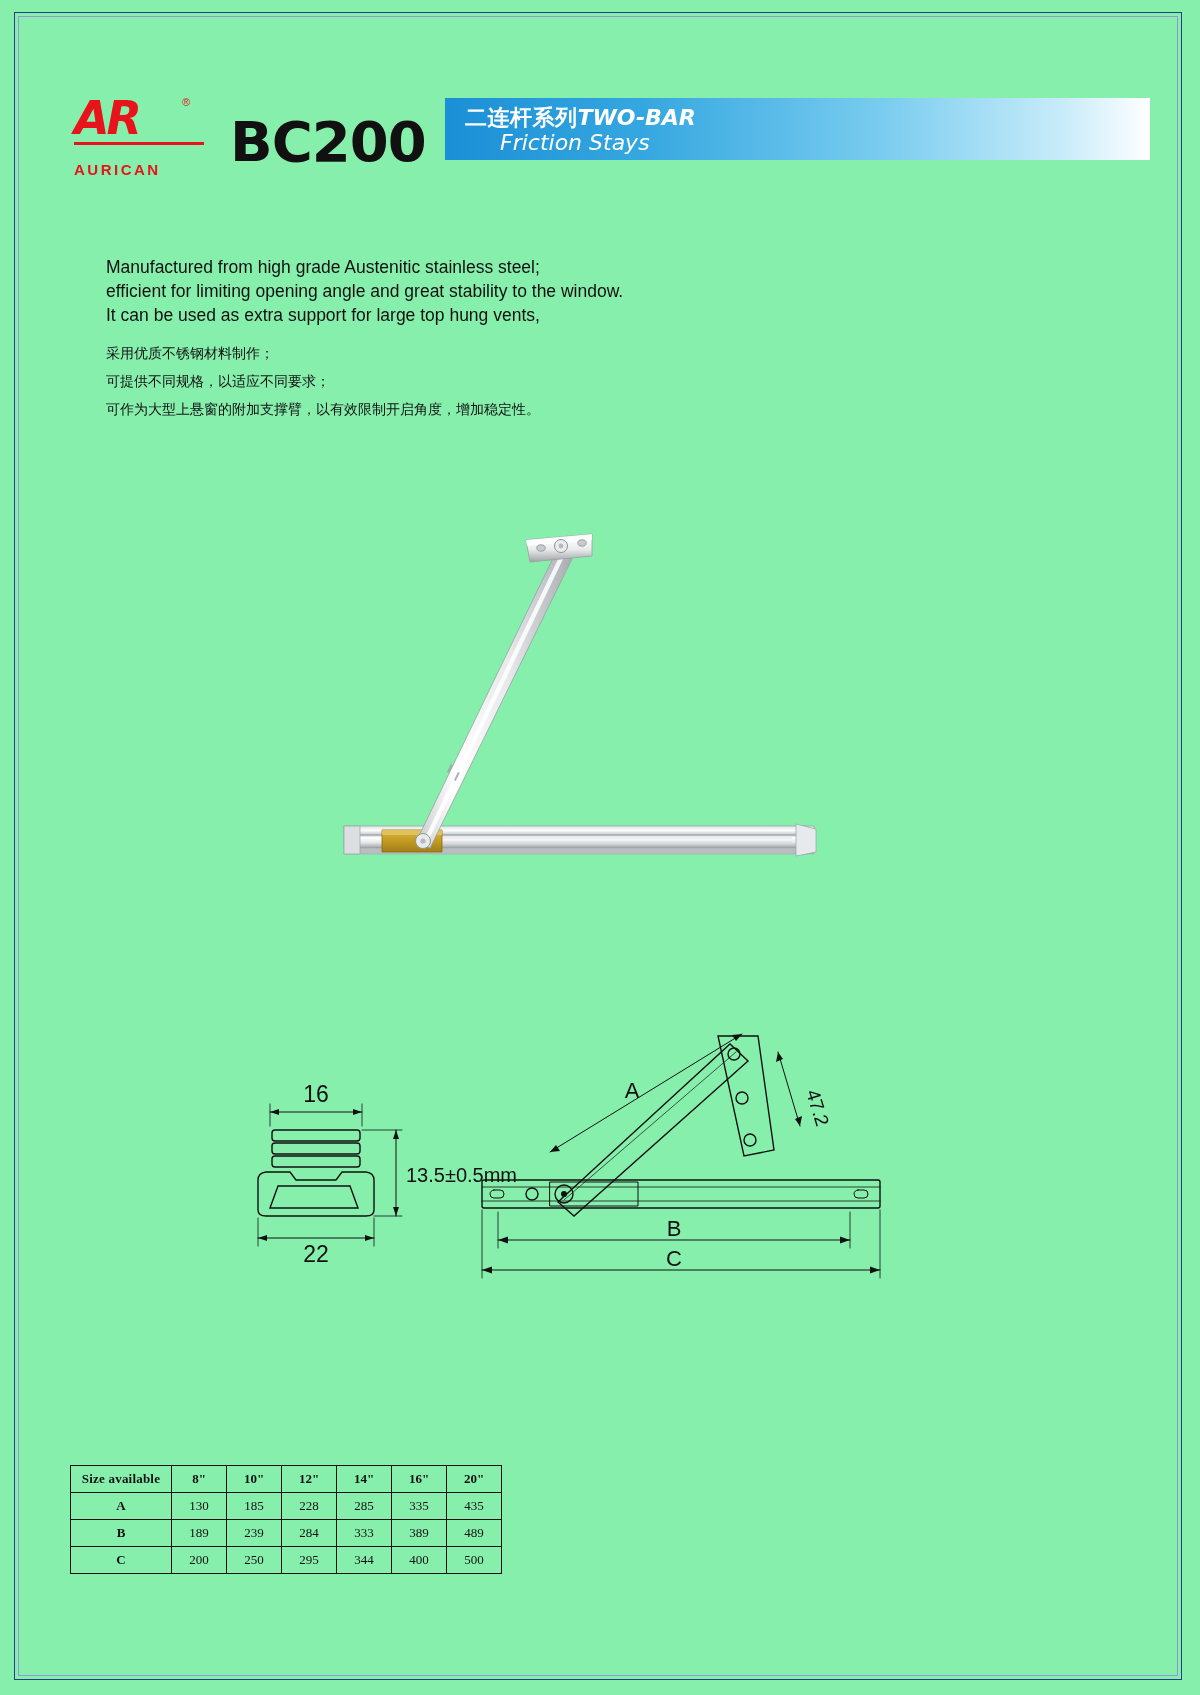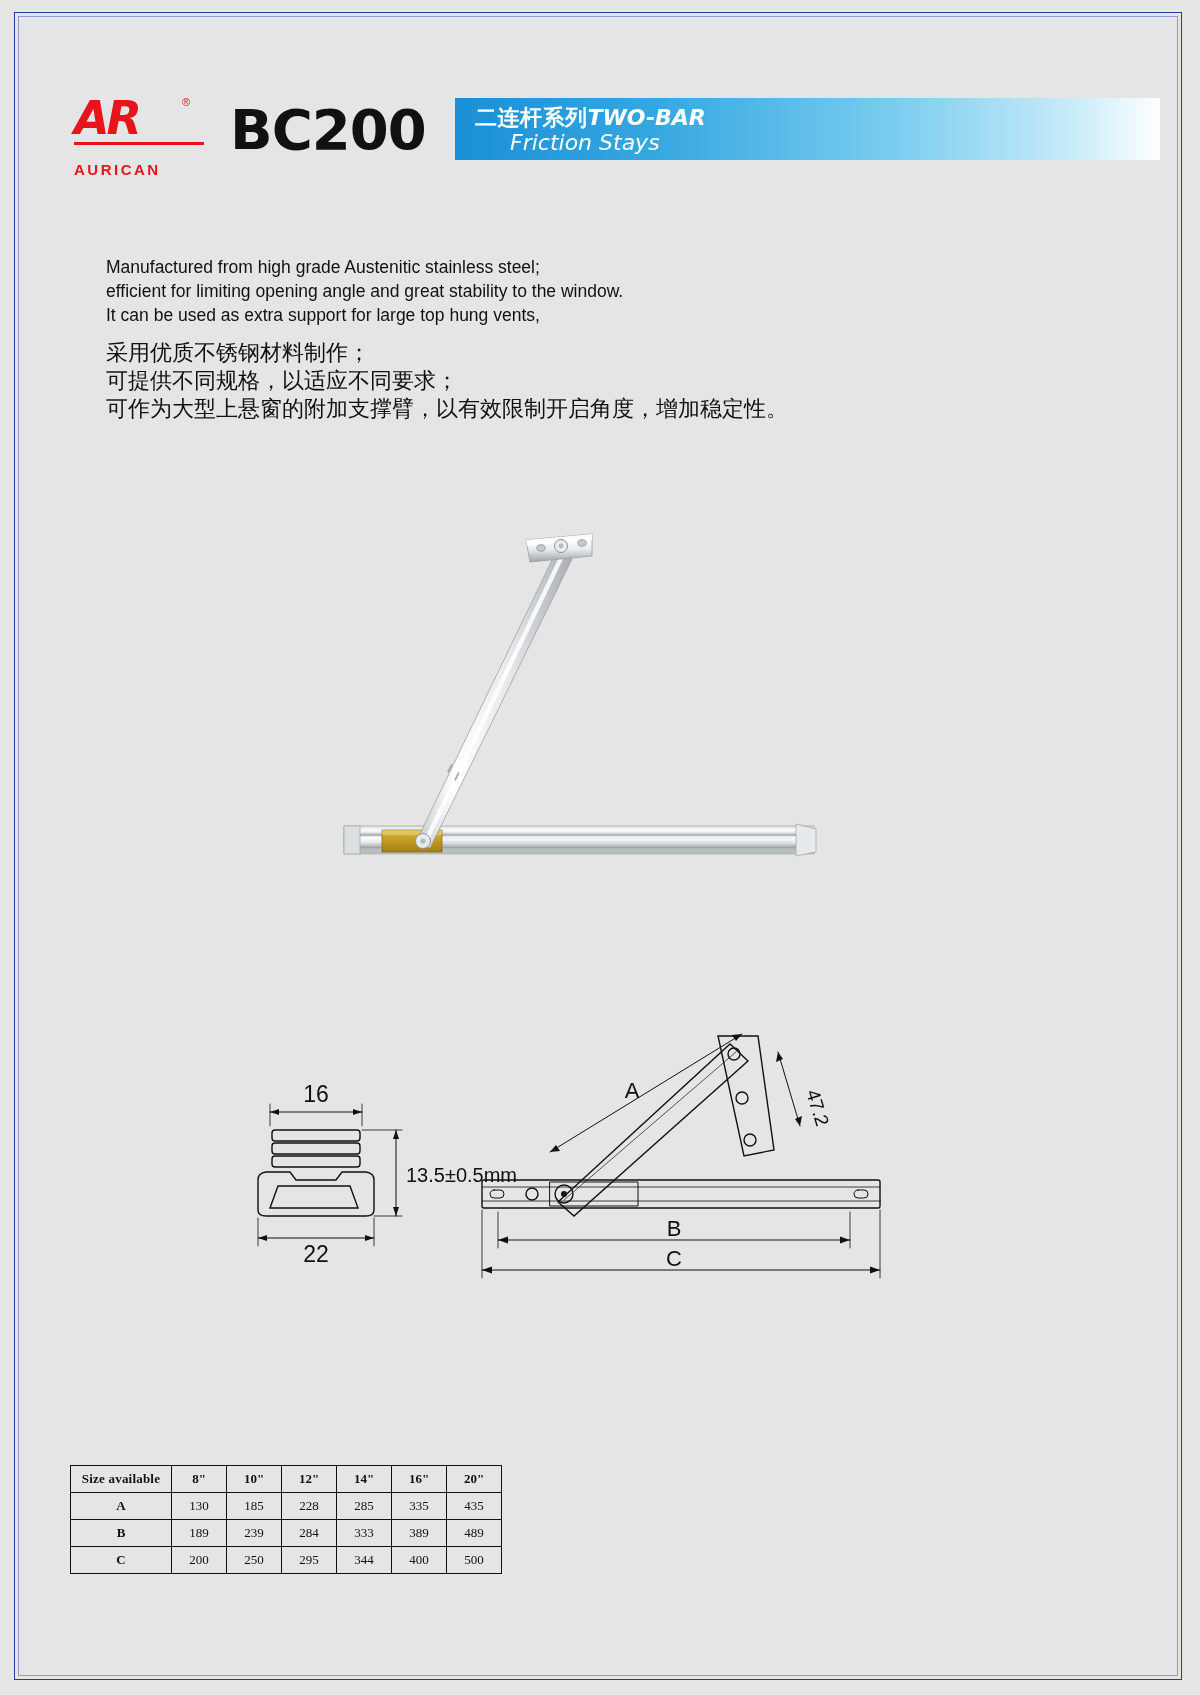--- a/index.html
+++ b/index.html
@@ -12,21 +12,21 @@
     height: 1695px;
     position: relative;
     font-family: "Liberation Sans", sans-serif;
     overflow: hidden;
   }
   .page {
     position: absolute;
     left: 0; top: 0;
     width: 1200px;
     height: 1695px;
-    background: #e5e5e5;
+    background: #86efac;
   }
   
   .page-frame {
     position: absolute;
     left: 14px; top: 12px;
     width: 1168px;
     height: 1668px;
     border: 1px solid #2b3a8f;
     box-sizing: border-box;
   }
@@ -77,31 +77,31 @@
     width: 130px;
     color: #e8141b;
     font-size: 15px;
     font-weight: bold;
     letter-spacing: 2.5px;
     border-top: 3px solid #e8141b;
     padding-top: 16px;
   }
   .model-code {
     position: absolute;
-    left: 160px; top: 10px;
+    left: 160px; top: 22px;
     font-size: 56px;
     font-weight: bold;
     color: #111;
     letter-spacing: -1px;
     line-height: 64px;
     font-family: "DejaVu Sans", sans-serif;
   }
   .header-bar {
     position: absolute;
-    left: 385px; top: 10px;
+    left: 375px; top: 10px;
     width: 705px;
     height: 62px;
     background: linear-gradient(to right, #1b8fd6 0%, #35a7e0 28%, #79ccef 62%, #c9ecfa 88%, #ffffff 100%);
   }
   .header-bar-line1 {
     position: absolute;
     left: 20px; top: 5px;
     color: #fff;
     font-size: 22px;
     font-weight: bold;
@@ -135,21 +135,21 @@
     font-size: 17.5px;
     line-height: 24px;
     color: #111;
     font-family: "Liberation Sans", sans-serif;
   }
   .desc-cn {
     margin-top: 12px;
   }
   .desc-cn p {
     margin: 0;
-    font-size: 22px;
+    font-size: 14px;
     line-height: 28px;
     color: #111;
     font-family: "DejaVu Sans", sans-serif;
   }
 
   
   .photo {
     position: absolute;
     left: 330px; top: 530px;
     width: 570px;

